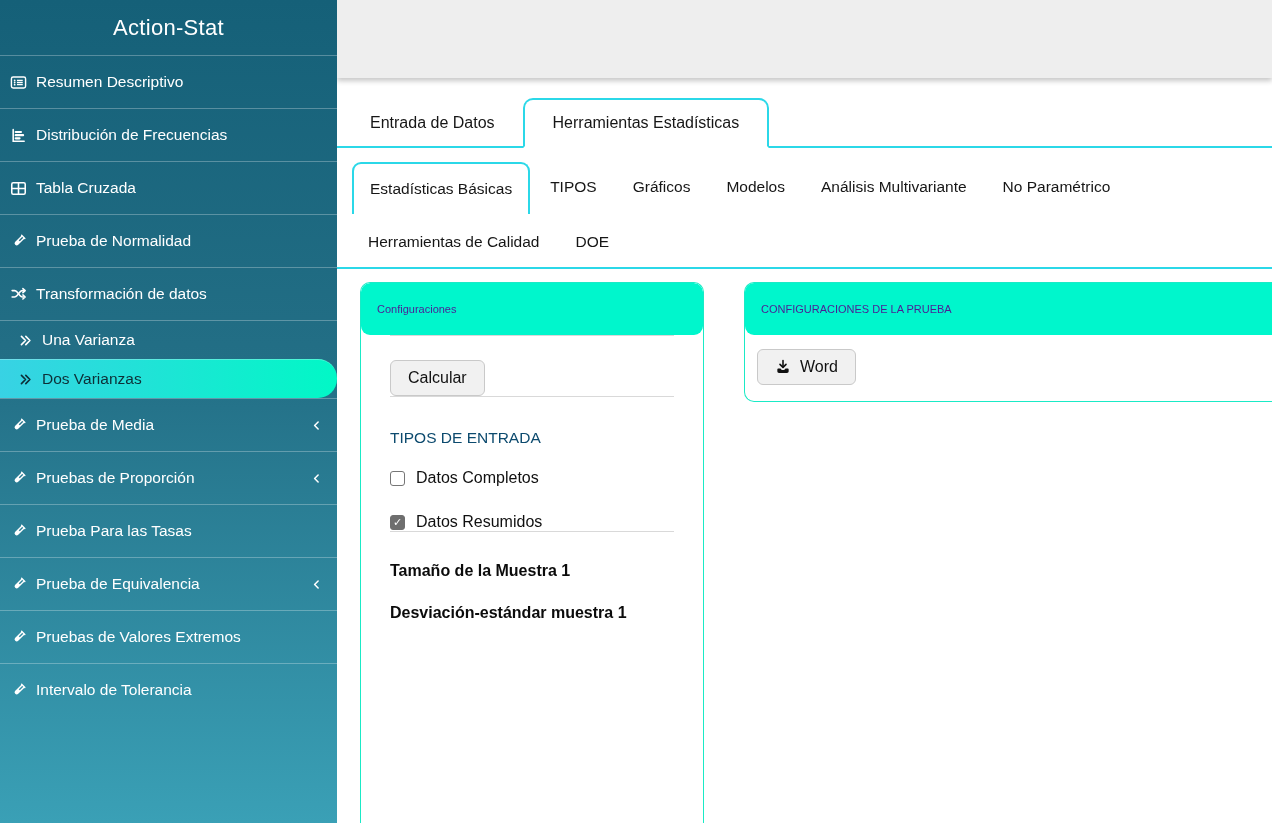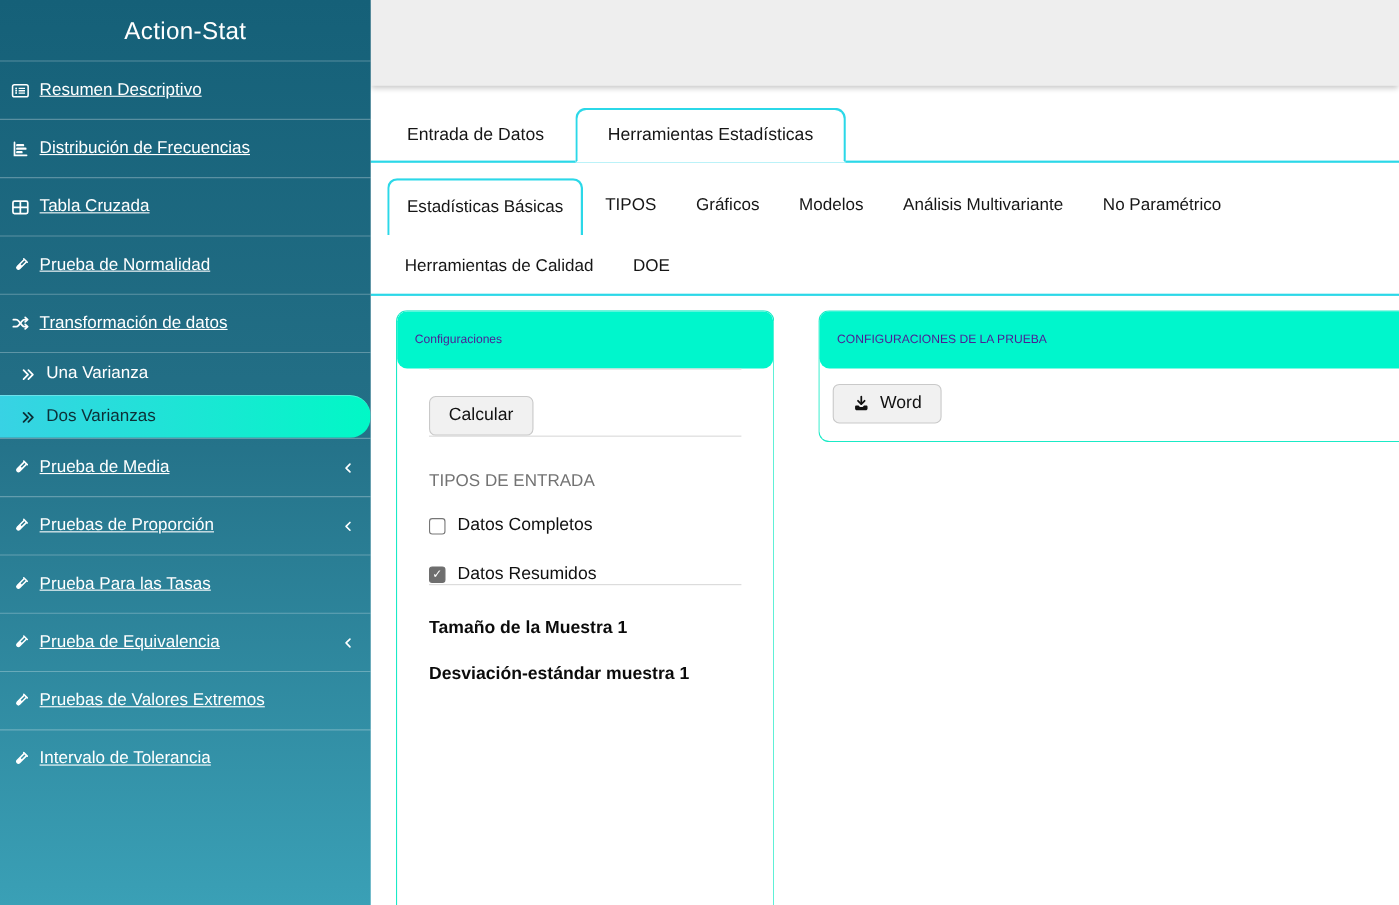--- a/index.html
+++ b/index.html
@@ -22,21 +22,21 @@
     height: 55px; display: flex; align-items: center; justify-content: center;
     font-size: 22px; letter-spacing: .3px;
   }
   .menu { list-style: none; margin: 0; padding: 0; font-size: 15.5px; }
   .menu-item {
     display: flex; align-items: center; gap: 9px;
     padding: 15px 14px 15px 10px; line-height: 22px;
     border-top: 1px solid rgba(255,255,255,.28); cursor: pointer;
   }
   .menu-item svg { width: 17px; height: 17px; flex: none; color: #fff; }
-  .menu-item .label { flex: 1; text-decoration: underline; }
+  .menu-item .label { flex: 1; }
   .chev { width: 13px !important; height: 13px !important; margin-left: auto; }
   .sub-item {
     display: flex; align-items: center; gap: 9px;
     padding: 8px 14px 8px 18px; line-height: 22px;
     border-top: 1px solid rgba(255,255,255,.28); cursor: pointer;
   }
   .sub-item svg { width: 15px; height: 15px; flex: none; color: #fff; }
   .sub-item.active {
     background: linear-gradient(90deg, #38d2e4 0%, #01f8c6 100%);
     color: #0d2f37; border-radius: 0 19px 19px 0;
@@ -97,21 +97,21 @@
 
   .btn {
     display: inline-flex; align-items: center; gap: 9px;
     background: #f1f1f1; border: 1px solid #c9c9c9; border-radius: 6px;
     padding: 8px 17px; font-size: 16px; color: #111;
     font-family: inherit; cursor: pointer;
   }
   .btn svg { width: 16px; height: 16px; color: #111; }
   .btn-calc { margin-top: 24px; }
 
-  .section-title { margin-top: 32px; font-size: 15.5px; color: #737373; }
+  .section-title { margin-top: 32px; font-size: 15.5px; color: #0c4a6e; }
 
   .check-row { display: flex; align-items: center; gap: 11px; margin-top: 22px; font-size: 16px; color: #101010; cursor: pointer; }
   .check-row.second { margin-top: 26px; }
   .cb {
     width: 15px; height: 15px; flex: none;
     border: 1.5px solid #767676; border-radius: 3px; background: #fff;
     display: inline-flex; align-items: center; justify-content: center;
   }
   .cb[data-checked="true"] { background: #6e6e6e; border-color: #6e6e6e; }
   .cb[data-checked="true"]::after { content: "✓"; color: #fff; font-size: 11px; line-height: 1; }

